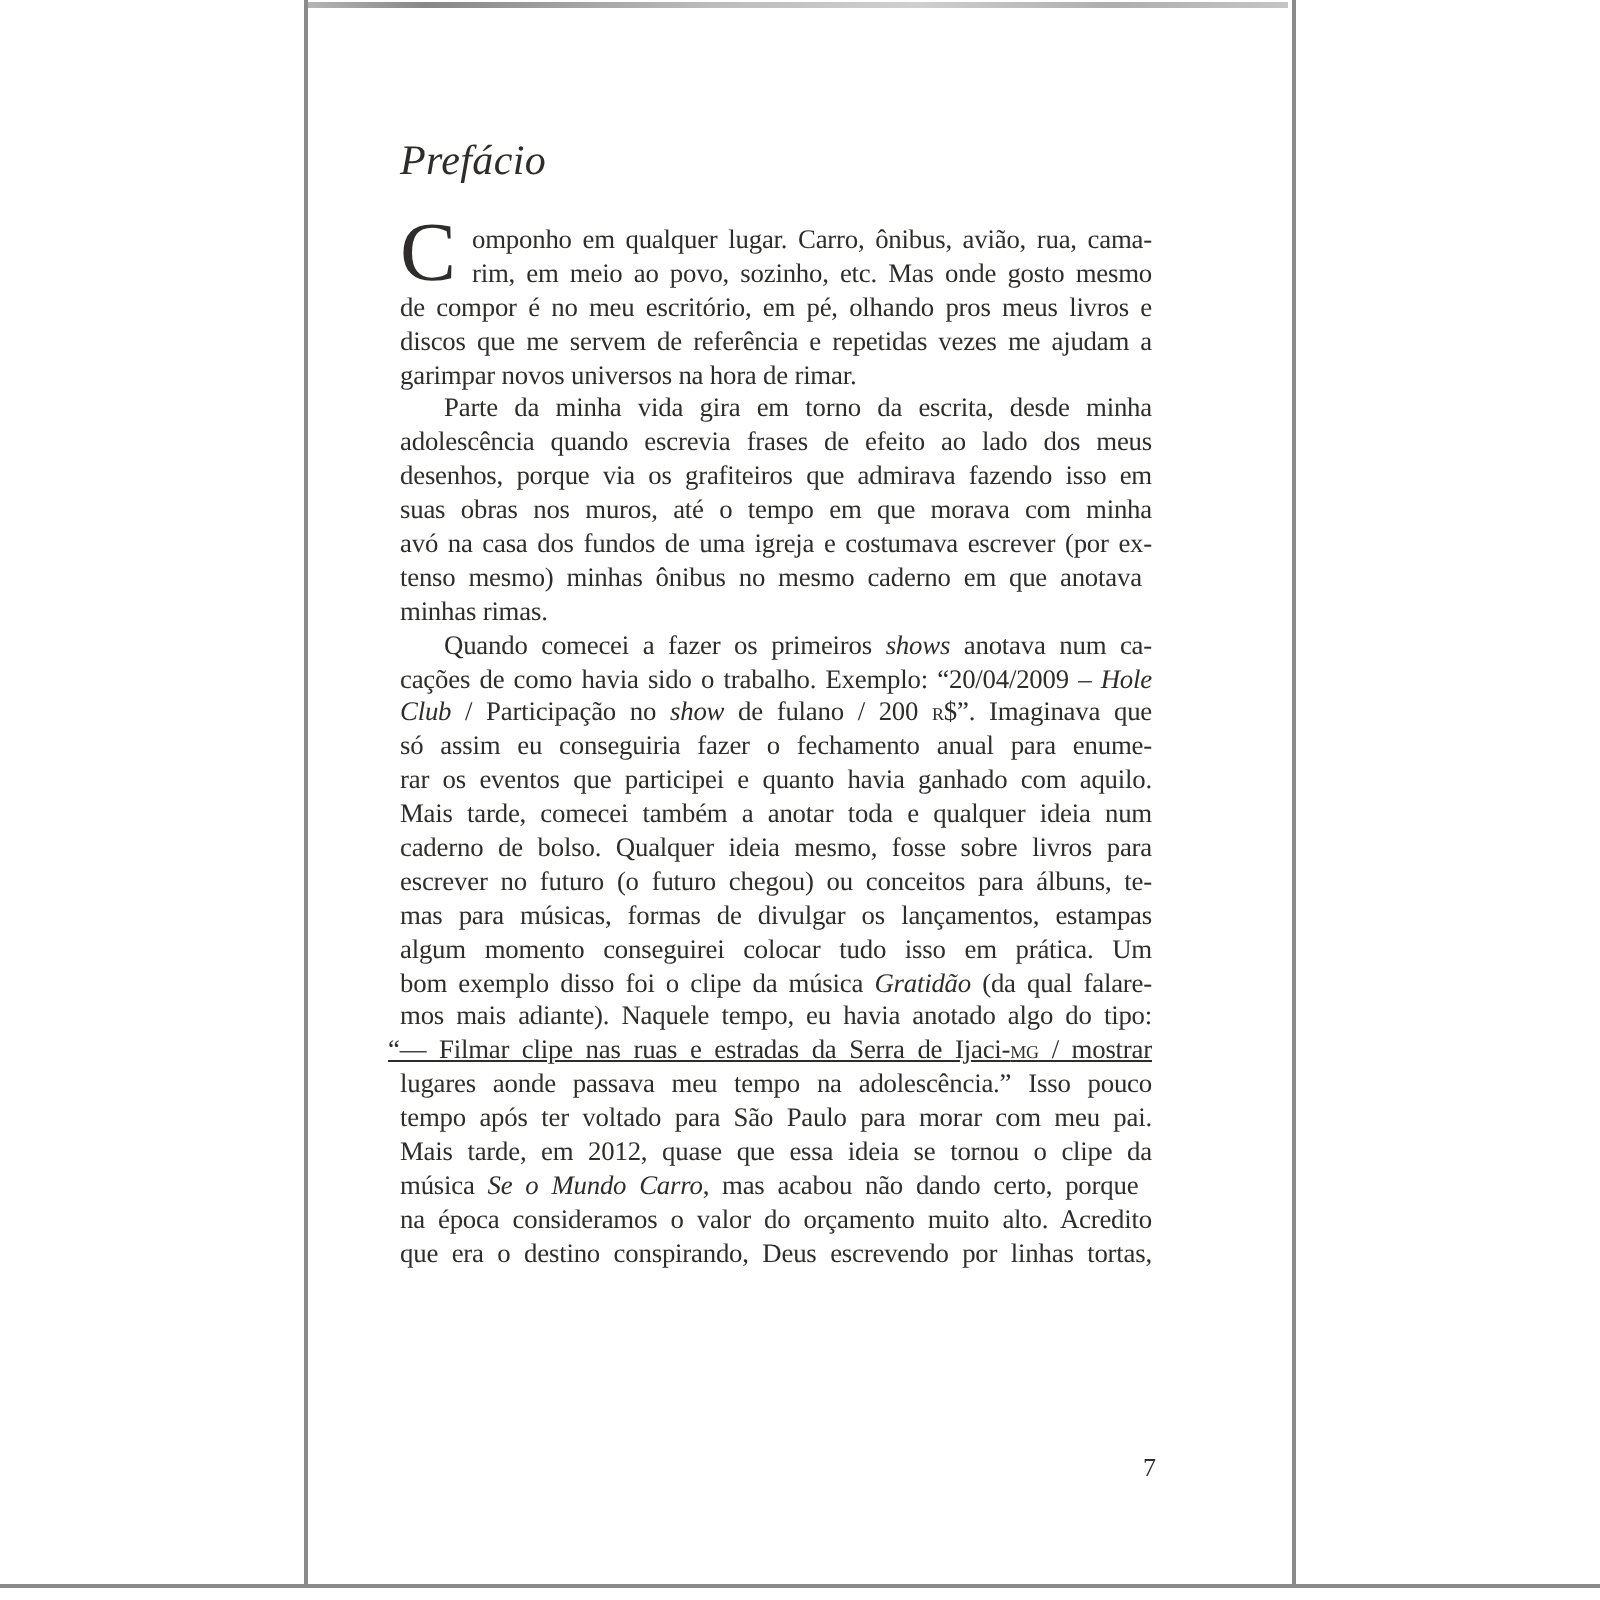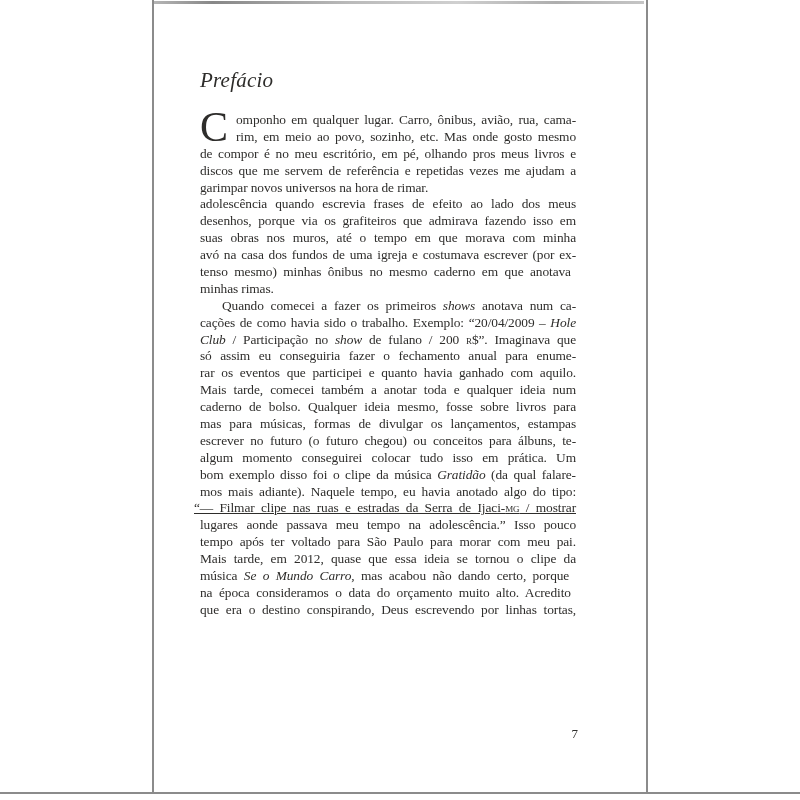--- a/index.html
+++ b/index.html
@@ -70,41 +70,42 @@
 
   <div id="content">
     <div id="page-title">Prefácio</div>
     <div id="drop-cap">C</div>
     <div id="text-block">
         <div class="line dc"><span class="inner" style="word-spacing: 2.09961px;"><span>omponho em qualquer lugar. Carro, ônibus, avião, rua, cama-</span></span></div>
         <div class="line dc"><span class="inner" style="word-spacing: 2.35312px;"><span>rim, em meio ao povo, sozinho, etc. Mas onde gosto mesmo</span></span></div>
         <div class="line"><span class="inner" style="word-spacing: 2.42578px;"><span>de compor é no meu escritório, em pé, olhando pros meus livros e</span></span></div>
         <div class="line"><span class="inner" style="word-spacing: 2.35085px;"><span>discos que me servem de referência e repetidas vezes me ajudam a</span></span></div>
         <div class="line"><span class="inner"><span>garimpar novos universos na hora de rimar.</span></span></div>
+        <div class="line indent"><span class="inner" style="word-spacing: 4.92031px;"><span>Parte da minha vida gira em torno da escrita, desde minha</span></span></div>
         <div class="line"><span class="inner" style="word-spacing: 4.8316px;"><span>adolescência quando escrevia frases de efeito ao lado dos meus</span></span></div>
         <div class="line"><span class="inner" style="word-spacing: 3.40278px;"><span>desenhos, porque via os grafiteiros que admirava fazendo isso em</span></span></div>
         <div class="line"><span class="inner" style="word-spacing: 4.47585px;"><span>suas obras nos muros, até o tempo em que morava com minha</span></span></div>
         <div class="line"><span class="inner" style="word-spacing: 1.58073px;"><span>avó na casa dos fundos de uma igreja e costumava escrever (por ex-</span></span></div>
         <div class="line"><span class="inner" style="word-spacing: 3.22396px;"><span>tenso mesmo) minhas ônibus no mesmo caderno em que anotava</span></span></div>
         <div class="line"><span class="inner"><span>minhas rimas.</span></span></div>
         <div class="line indent"><span class="inner" style="word-spacing: 3.56771px;"><span>Quando comecei a fazer os primeiros </span><span class="it">shows</span><span> anotava num ca-</span></span></div>
         <div class="line"><span class="inner" style="word-spacing: 1.39688px;"><span>cações de como havia sido o trabalho. Exemplo: “20/04/2009 – </span><span class="it">Hole</span></span></div>
         <div class="line"><span class="inner" style="word-spacing: 3.63494px;"><span class="it">Club</span><span> / Participação no </span><span class="it">show</span><span> de fulano / 200 </span><span class="sc">r</span><span>$”. Imaginava que</span></span></div>
         <div class="line"><span class="inner" style="word-spacing: 5.22222px;"><span>só assim eu conseguiria fazer o fechamento anual para enume-</span></span></div>
         <div class="line"><span class="inner" style="word-spacing: 3.47187px;"><span>rar os eventos que participei e quanto havia ganhado com aquilo.</span></span></div>
         <div class="line"><span class="inner" style="word-spacing: 3.89062px;"><span>Mais tarde, comecei também a anotar toda e qualquer ideia num</span></span></div>
         <div class="line"><span class="inner" style="word-spacing: 4.09375px;"><span>caderno de bolso. Qualquer ideia mesmo, fosse sobre livros para</span></span></div>
+        <div class="line"><span class="inner" style="word-spacing: 3.19687px;"><span>escrever no futuro (o futuro chegou) ou conceitos para álbuns, te-</span></span></div>
         <div class="line"><span class="inner" style="word-spacing: 4.8125px;"><span>mas para músicas, formas de divulgar os lançamentos, estampas</span></span></div>
-        <div class="line"><span class="inner" style="word-spacing: 3.19687px;"><span>escrever no futuro (o futuro chegou) ou conceitos para álbuns, te-</span></span></div>
         <div class="line"><span class="inner" style="word-spacing: 6.12109px;"><span>algum momento conseguirei colocar tudo isso em prática. Um</span></span></div>
         <div class="line"><span class="inner" style="word-spacing: 2.34943px;"><span>bom exemplo disso foi o clipe da música </span><span class="it">Gratidão</span><span> (da qual falare-</span></span></div>
         <div class="line"><span class="inner" style="word-spacing: 2.83906px;"><span>mos mais adiante). Naquele tempo, eu havia anotado algo do tipo:</span></span></div>
         <div class="line hang"><span class="inner" style="word-spacing: 3.10026px; text-decoration: underline;"><span>“— Filmar clipe nas ruas e estradas da Serra de Ijaci-</span><span class="sc">mg</span><span> / mostrar</span></span></div>
         <div class="line"><span class="inner" style="word-spacing: 5.2207px;"><span>lugares aonde passava meu tempo na adolescência.” Isso pouco</span></span></div>
         <div class="line"><span class="inner" style="word-spacing: 3.5px;"><span>tempo após ter voltado para São Paulo para morar com meu pai.</span></span></div>
         <div class="line"><span class="inner" style="word-spacing: 4.08464px;"><span>Mais tarde, em 2012, quase que essa ideia se tornou o clipe da</span></span></div>
         <div class="line"><span class="inner" style="word-spacing: 3.19375px;"><span>música </span><span class="it">Se o Mundo Carro</span><span>, mas acabou não dando certo, porque</span></span></div>
-        <div class="line"><span class="inner" style="word-spacing: 3.30903px;"><span>na época consideramos o data do orçamento muito alto. Acredito</span></span></div>
+        <div class="line"><span class="inner" style="word-spacing: 3.30903px;"><span>na época consideramos o valor do orçamento muito alto. Acredito</span></span></div>
         <div class="line"><span class="inner" style="word-spacing: 3.53646px; text-align: center;"><span>que era o destino conspirando, Deus escrevendo por linhas tortas,</span></span></div>
       </div>
     <div id="page-number">7</div>
   </div>
 </div>
 
 </body></html>

